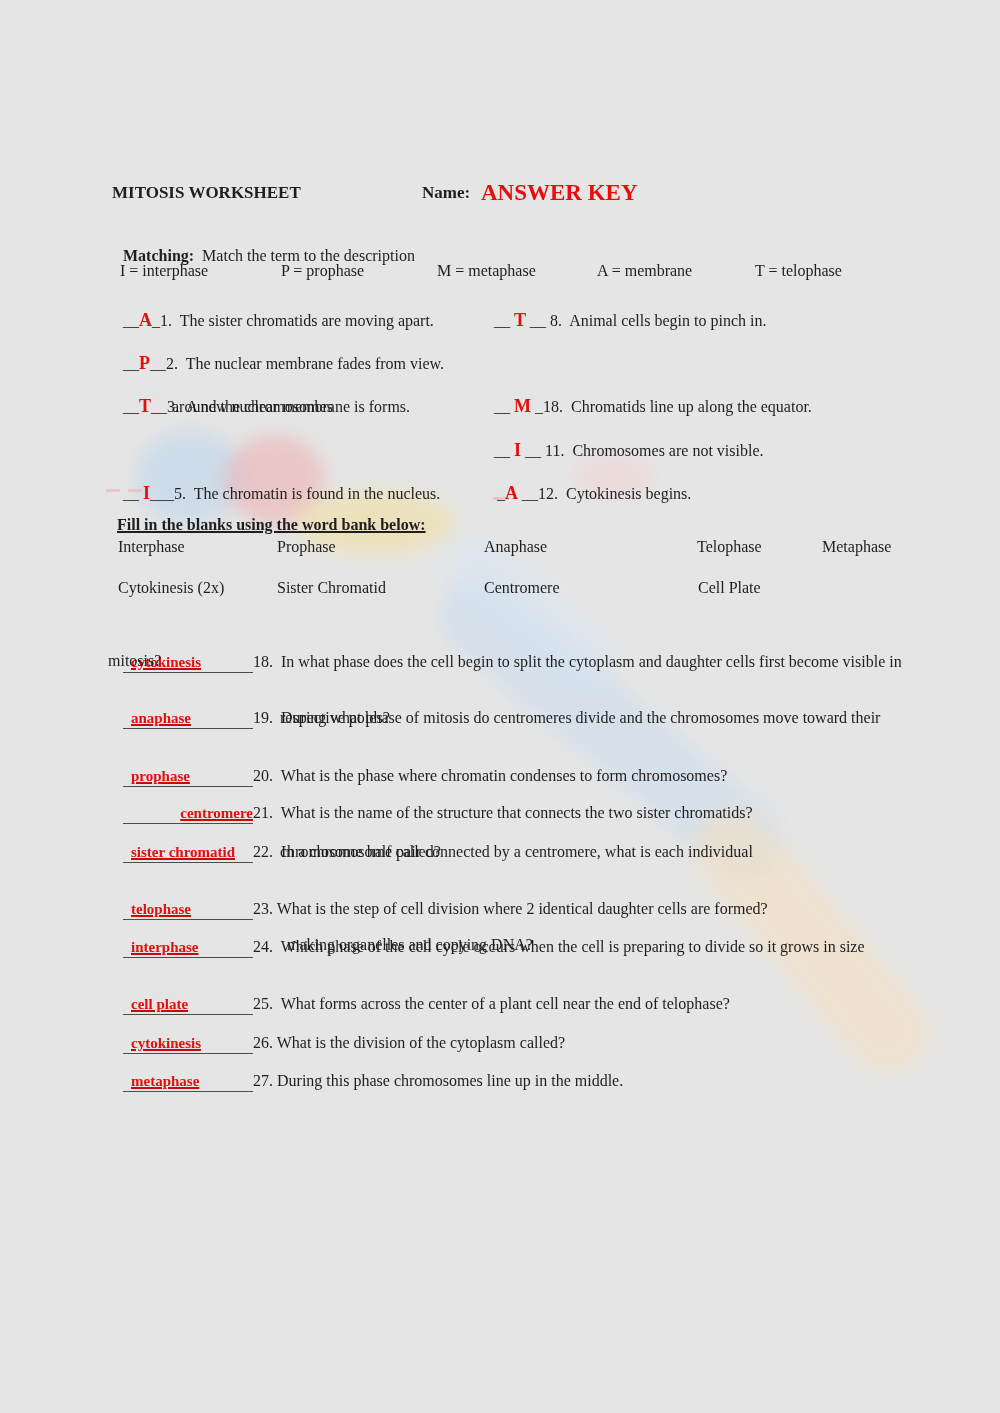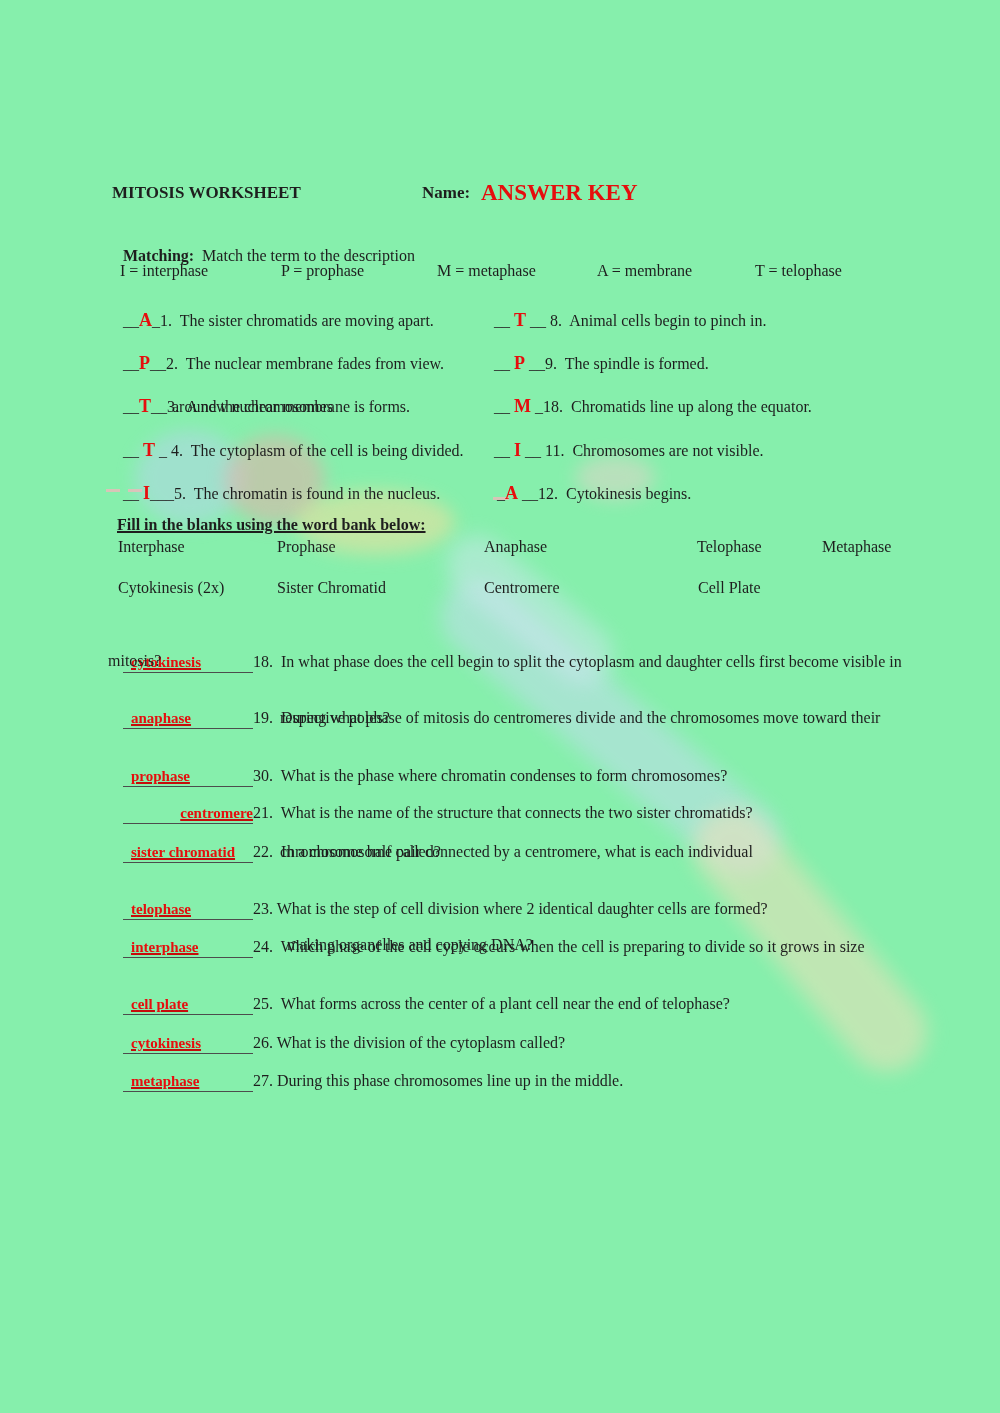--- a/index.html
+++ b/index.html
@@ -1,18 +1,18 @@
 <!DOCTYPE html>
 <html><head>
 <meta charset="utf-8">
 <style>
   html,body{margin:0;padding:0;}
   body{width:1000px;height:1413px;background:#ffffff;position:relative;
        font-family:"Liberation Serif","DejaVu Serif",serif;color:#1e1e1e;}
-  .page{position:absolute;inset:0;overflow:hidden;background:#86efac;}
+  .page{position:absolute;inset:0;overflow:hidden;background:#e5e5e5;}
   .abs{position:absolute;white-space:pre;font-size:16px;line-height:20px;}
   .b{font-weight:bold;}
   .m-letter{color:#e60d0d;font-weight:bold;font-size:18px;}
   .us{color:#2a2a2a;letter-spacing:0;}
   .underline-head{text-decoration:underline;text-decoration-thickness:1.5px;}
   .f-blank{display:inline-block;width:130px;border-bottom:1.6px solid #4c4c4c;
            vertical-align:baseline;}
   .f-ans{color:#e60d0d;font-weight:bold;font-size:15px;margin-left:8px;
          text-decoration:underline;text-decoration-color:#c60b0b;text-decoration-thickness:2px;}
   .blob{position:absolute;border-radius:50%;filter:blur(9px);pointer-events:none;}
@@ -52,32 +52,26 @@
   <div class="abs" style="left:107px;top:290px;">
     <span class="us">__</span><span class="m-letter">A</span><span class="us">_</span><span>1.  The sister chromatids are moving apart.</span>
   </div>
   <div class="abs" style="left:107px;top:333px;">
     <span class="us">__</span><span class="m-letter">P</span><span class="us">__</span><span>2.  The nuclear membrane fades from view.</span>
   </div>
   <div class="abs" style="left:107px;top:376px;">
     <span class="us">__</span><span class="m-letter">T</span><span class="us">__</span><span>3.  A new nuclear membrane is forms.</span>
   </div>
   <div class="abs" style="left:172px;top:397px;">around the chromosomes</div>
-  <div class="abs" style="left:107px;top:420px;">
-    <span class="us">__ </span><span class="m-letter">T</span><span class="us"> _ </span><span>4.  The cytoplasm of the cell is being divided.</span>
-  </div>
   <div class="abs" style="left:107px;top:463px;">
     <span class="us">__ </span><span class="m-letter">I</span><span class="us">___</span><span>5.  The chromatin is found in the nucleus.</span>
   </div>
 
   <div class="abs" style="left:478px;top:290px;">
     <span class="us">__ </span><span class="m-letter">T</span><span class="us"> __ </span><span>8.  Animal cells begin to pinch in.</span>
-  </div>
-  <div class="abs" style="left:478px;top:333px;">
-    <span class="us">__ </span><span class="m-letter">P</span><span class="us"> __</span><span>9.  The spindle is formed.</span>
   </div>
   <div class="abs" style="left:478px;top:376px;">
     <span class="us">__ </span><span class="m-letter">M</span><span class="us"> _</span><span>18.  Chromatids line up along the equator.</span>
   </div>
   <div class="abs" style="left:478px;top:420px;">
     <span class="us">__ </span><span class="m-letter">I</span><span class="us"> __ </span><span>11.  Chromosomes are not visible.</span>
   </div>
   <div class="abs" style="left:481px;top:463px;">
     <span class="us">_</span><span class="m-letter">A</span><span class="us"> __</span><span>12.  Cytokinesis begins.</span>
   </div>
@@ -97,21 +91,21 @@
     <span class="f-blank"><span class="f-ans">cytokinesis</span></span><span>18.  In what phase does the cell begin to split the cytoplasm and daughter cells first become visible in</span>
   </div>
   <div class="abs" style="left:108px;top:651px;">mitosis?</div>
 
   <div class="abs" style="left:107px;top:688px;">
     <span class="f-blank"><span class="f-ans">anaphase</span></span><span>19.  During what phase of mitosis do centromeres divide and the chromosomes move toward their</span>
   </div>
   <div class="abs" style="left:280px;top:708px;">respective poles?</div>
 
   <div class="abs" style="left:107px;top:746px;">
-    <span class="f-blank"><span class="f-ans">prophase</span></span><span>30.  What is the phase where chromatin condenses to form chromosomes?</span>
+    <span class="f-blank"><span class="f-ans">prophase</span></span><span>20.  What is the phase where chromatin condenses to form chromosomes?</span>
   </div>
 
   <div class="abs" style="left:107px;top:783px;text-align:right;">
     <span class="f-blank"><span class="f-ans">centromere</span></span><span>21.  What is the name of the structure that connects the two sister chromatids?</span>
   </div>
 
   <div class="abs" style="left:107px;top:822px;">
     <span class="f-blank"><span class="f-ans">sister chromatid</span></span><span>22.  In a chromosome pair connected by a centromere, what is each individual</span>
   </div>
   <div class="abs" style="left:280px;top:842px;">chromosome half called?</div>

